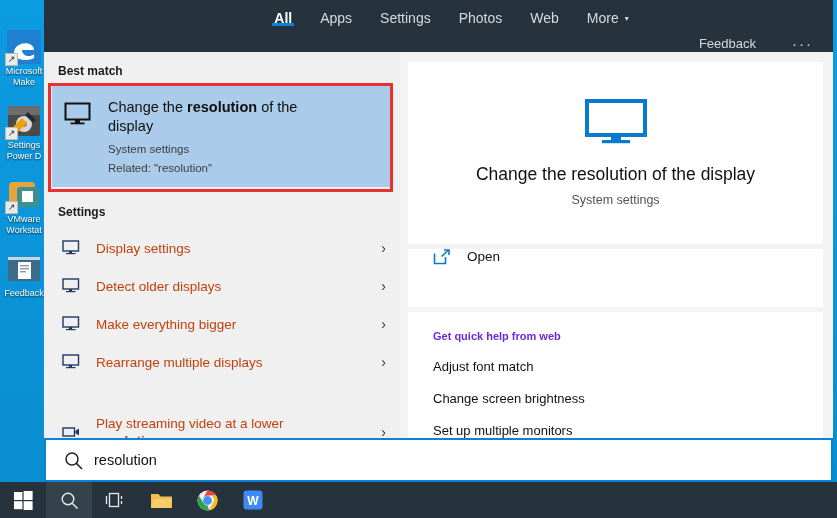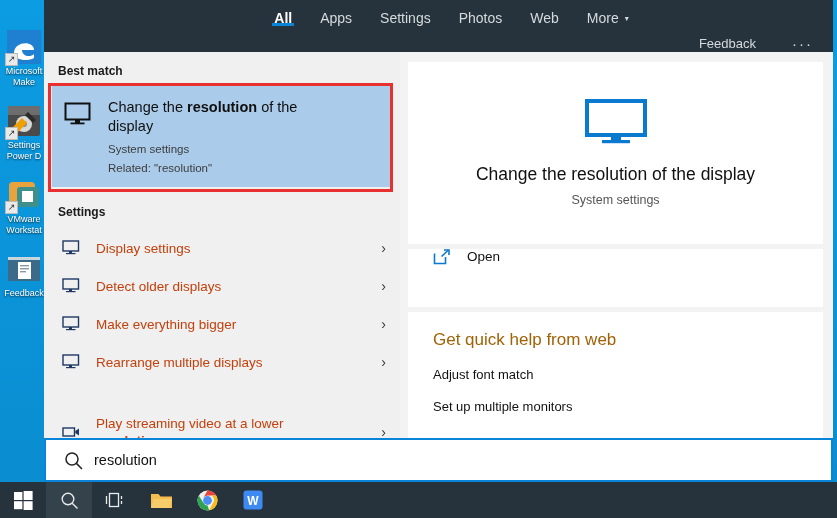--- a/index.html
+++ b/index.html
@@ -148,21 +148,21 @@
   .card.action {
     margin-top: 5px; height: 58px;
     display: flex; padding-left: 25px;
   }
   .action-icon { width: 34px; flex: 0 0 34px; }
   .action-label { font-size: 13.5px; color: #111; }
 
   .card.help {
     margin-top: 5px; padding: 18px 0 10px 25px; height: 146px;
   }
-  .help-hd { font-size: 17px; font-weight: normal; color: #a16207; }
+  .help-hd { font-size: 11px; font-weight: bold; color: #6d28d9; }
   .help-link {
     font-size: 13px; color: #111; margin-top: 17px; cursor: default;
   }
 
   
   #searchbar {
     position: absolute; left: 44px; top: 438px;
     width: 789px; height: 44px;
     background: #ffffff;
     border: 2px solid #0a84d8;
@@ -390,20 +390,21 @@
             <path d="M8.5 7.5 L15.5 1" fill="none" stroke="#0a7ad0" stroke-width="1.6"></path>
             <path d="M11 1 L16 1 L16 6" fill="none" stroke="#0a7ad0" stroke-width="1.6"></path>
           </svg>
         </span>
         <span class="action-label">Open</span>
       </div>
 
       <div class="card help">
         <div class="help-hd">Get quick help from web</div>
         <div class="help-link">Adjust font match</div>
+        <div class="help-link">Change screen brightness</div>
         <div class="help-link">Set up multiple monitors</div>
       </div>
 
     </div>
   </div>
 </div>
 
 <div id="searchbar">
   <span class="s-icon">
     <svg width="19" height="19" viewBox="0 0 19 19">

